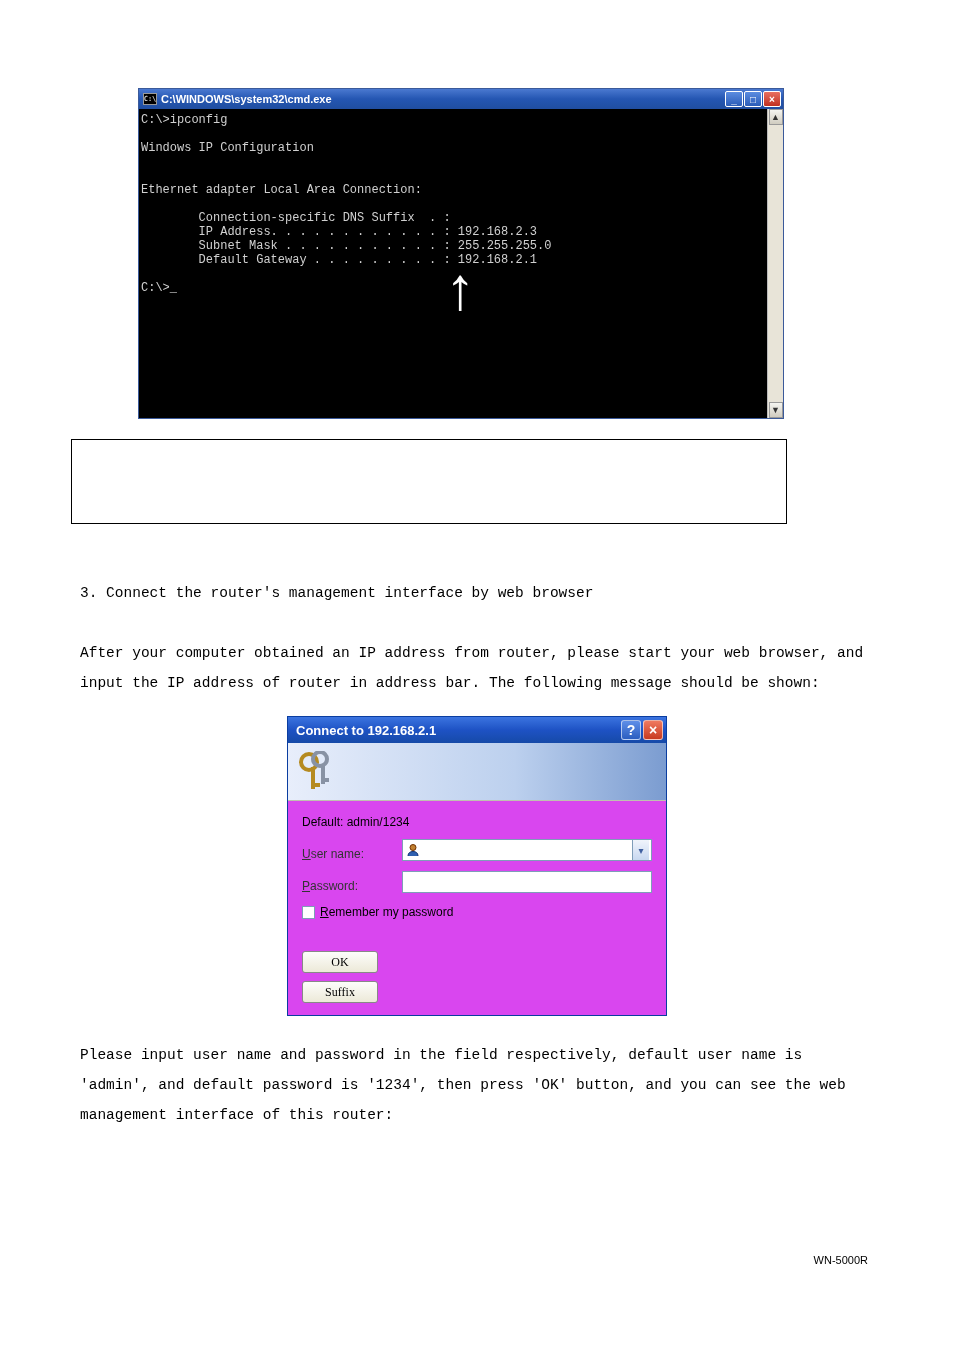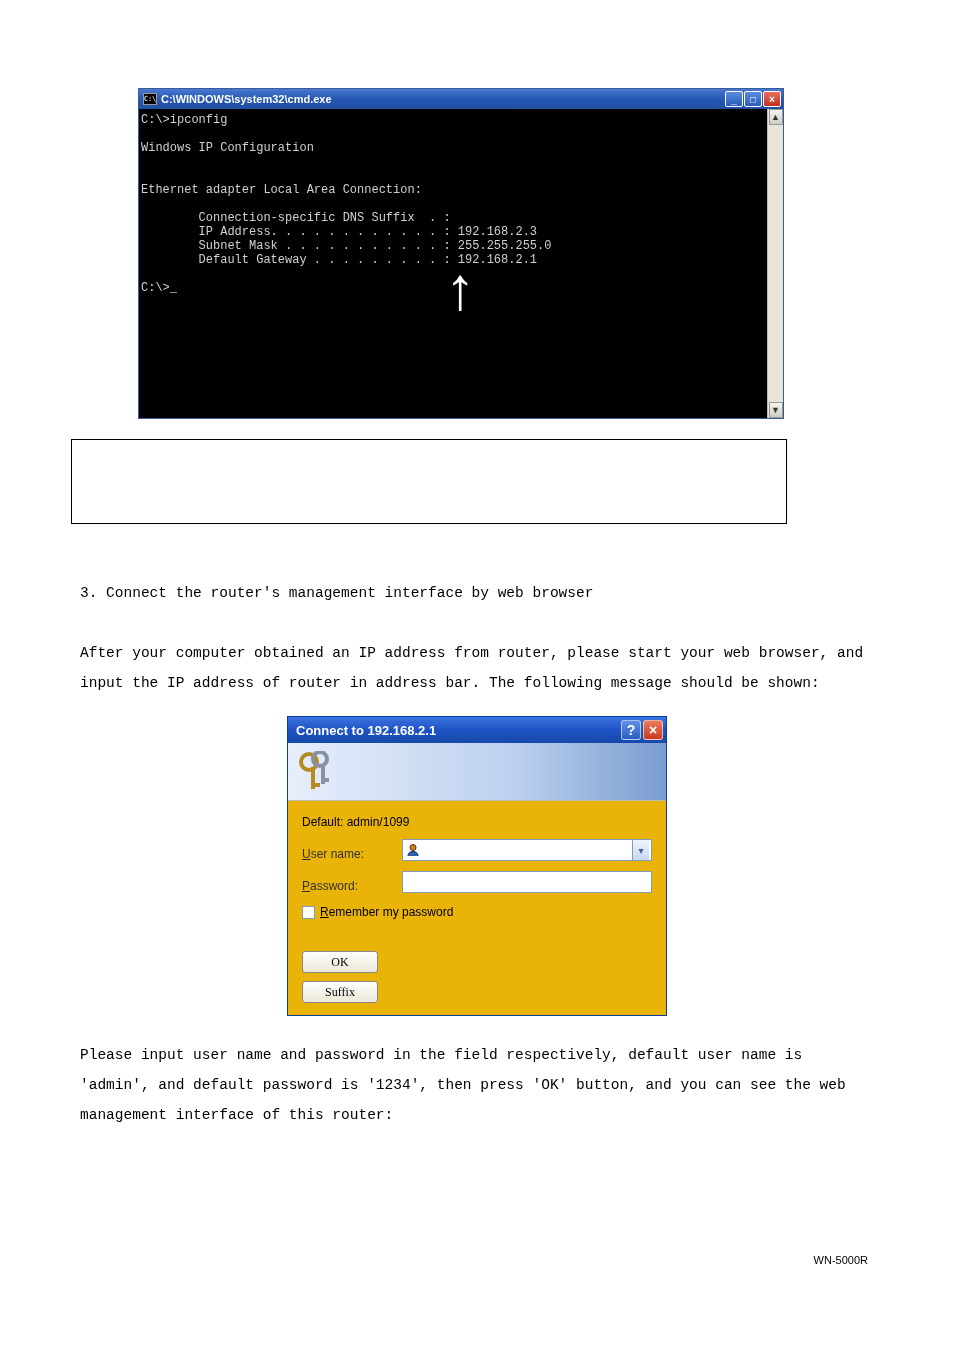--- a/index.html
+++ b/index.html
@@ -108,21 +108,21 @@
     line-height: 30px;
     font-family: Liberation Mono, monospace;
   }
   .body-text p { margin-bottom: 0; }
 
   
   .dlg {
     width: 380px;
     margin: 18px auto 0;
     border: 1px solid #0a3da0;
-    background: #eab308;
+    background: #d946ef;
     font-family: Tahoma, sans-serif;
     font-size: 12px;
   }
   .dlg-titlebar {
     height: 26px;
     background: linear-gradient(to bottom,#3b74e0 0%,#1e52c4 50%,#164aa8 100%);
     display:flex;align-items:center;
     padding: 0 3px 0 8px;
     color:#fff;font-weight:bold;font-size:13px;
   }
@@ -250,21 +250,21 @@
       <svg class="dlg-banner-icon" viewBox="0 0 36 42">
         <circle cx="11" cy="11" r="8" fill="none" stroke="#b58a20" stroke-width="4"></circle>
         <rect x="13" y="16" width="4" height="22" fill="#b58a20"></rect>
         <rect x="13" y="32" width="9" height="4" fill="#b58a20"></rect>
         <circle cx="22" cy="8" r="7" fill="none" stroke="#8892a4" stroke-width="4"></circle>
         <rect x="23" y="13" width="4" height="20" fill="#8892a4"></rect>
         <rect x="23" y="27" width="8" height="4" fill="#8892a4"></rect>
       </svg>
     </div>
     <div class="dlg-body">
-      <div>Default: admin/1099</div>
+      <div>Default: admin/1234</div>
 
       <div class="dlg-row">
         <div class="dlg-label"><span class="ul">U</span><span>ser name:</span></div>
         <div class="dlg-field">
           <span class="key">
             <svg width="14" height="14" viewBox="0 0 14 14">
                 <circle cx="7" cy="4.5" r="3" fill="#c08030" stroke="#703000"></circle>
                 <path d="M2 13c0-3 2-4.5 5-4.5s5 1.5 5 4.5" fill="#3060b0" stroke="#103070"></path>
               </svg>
           </span>

